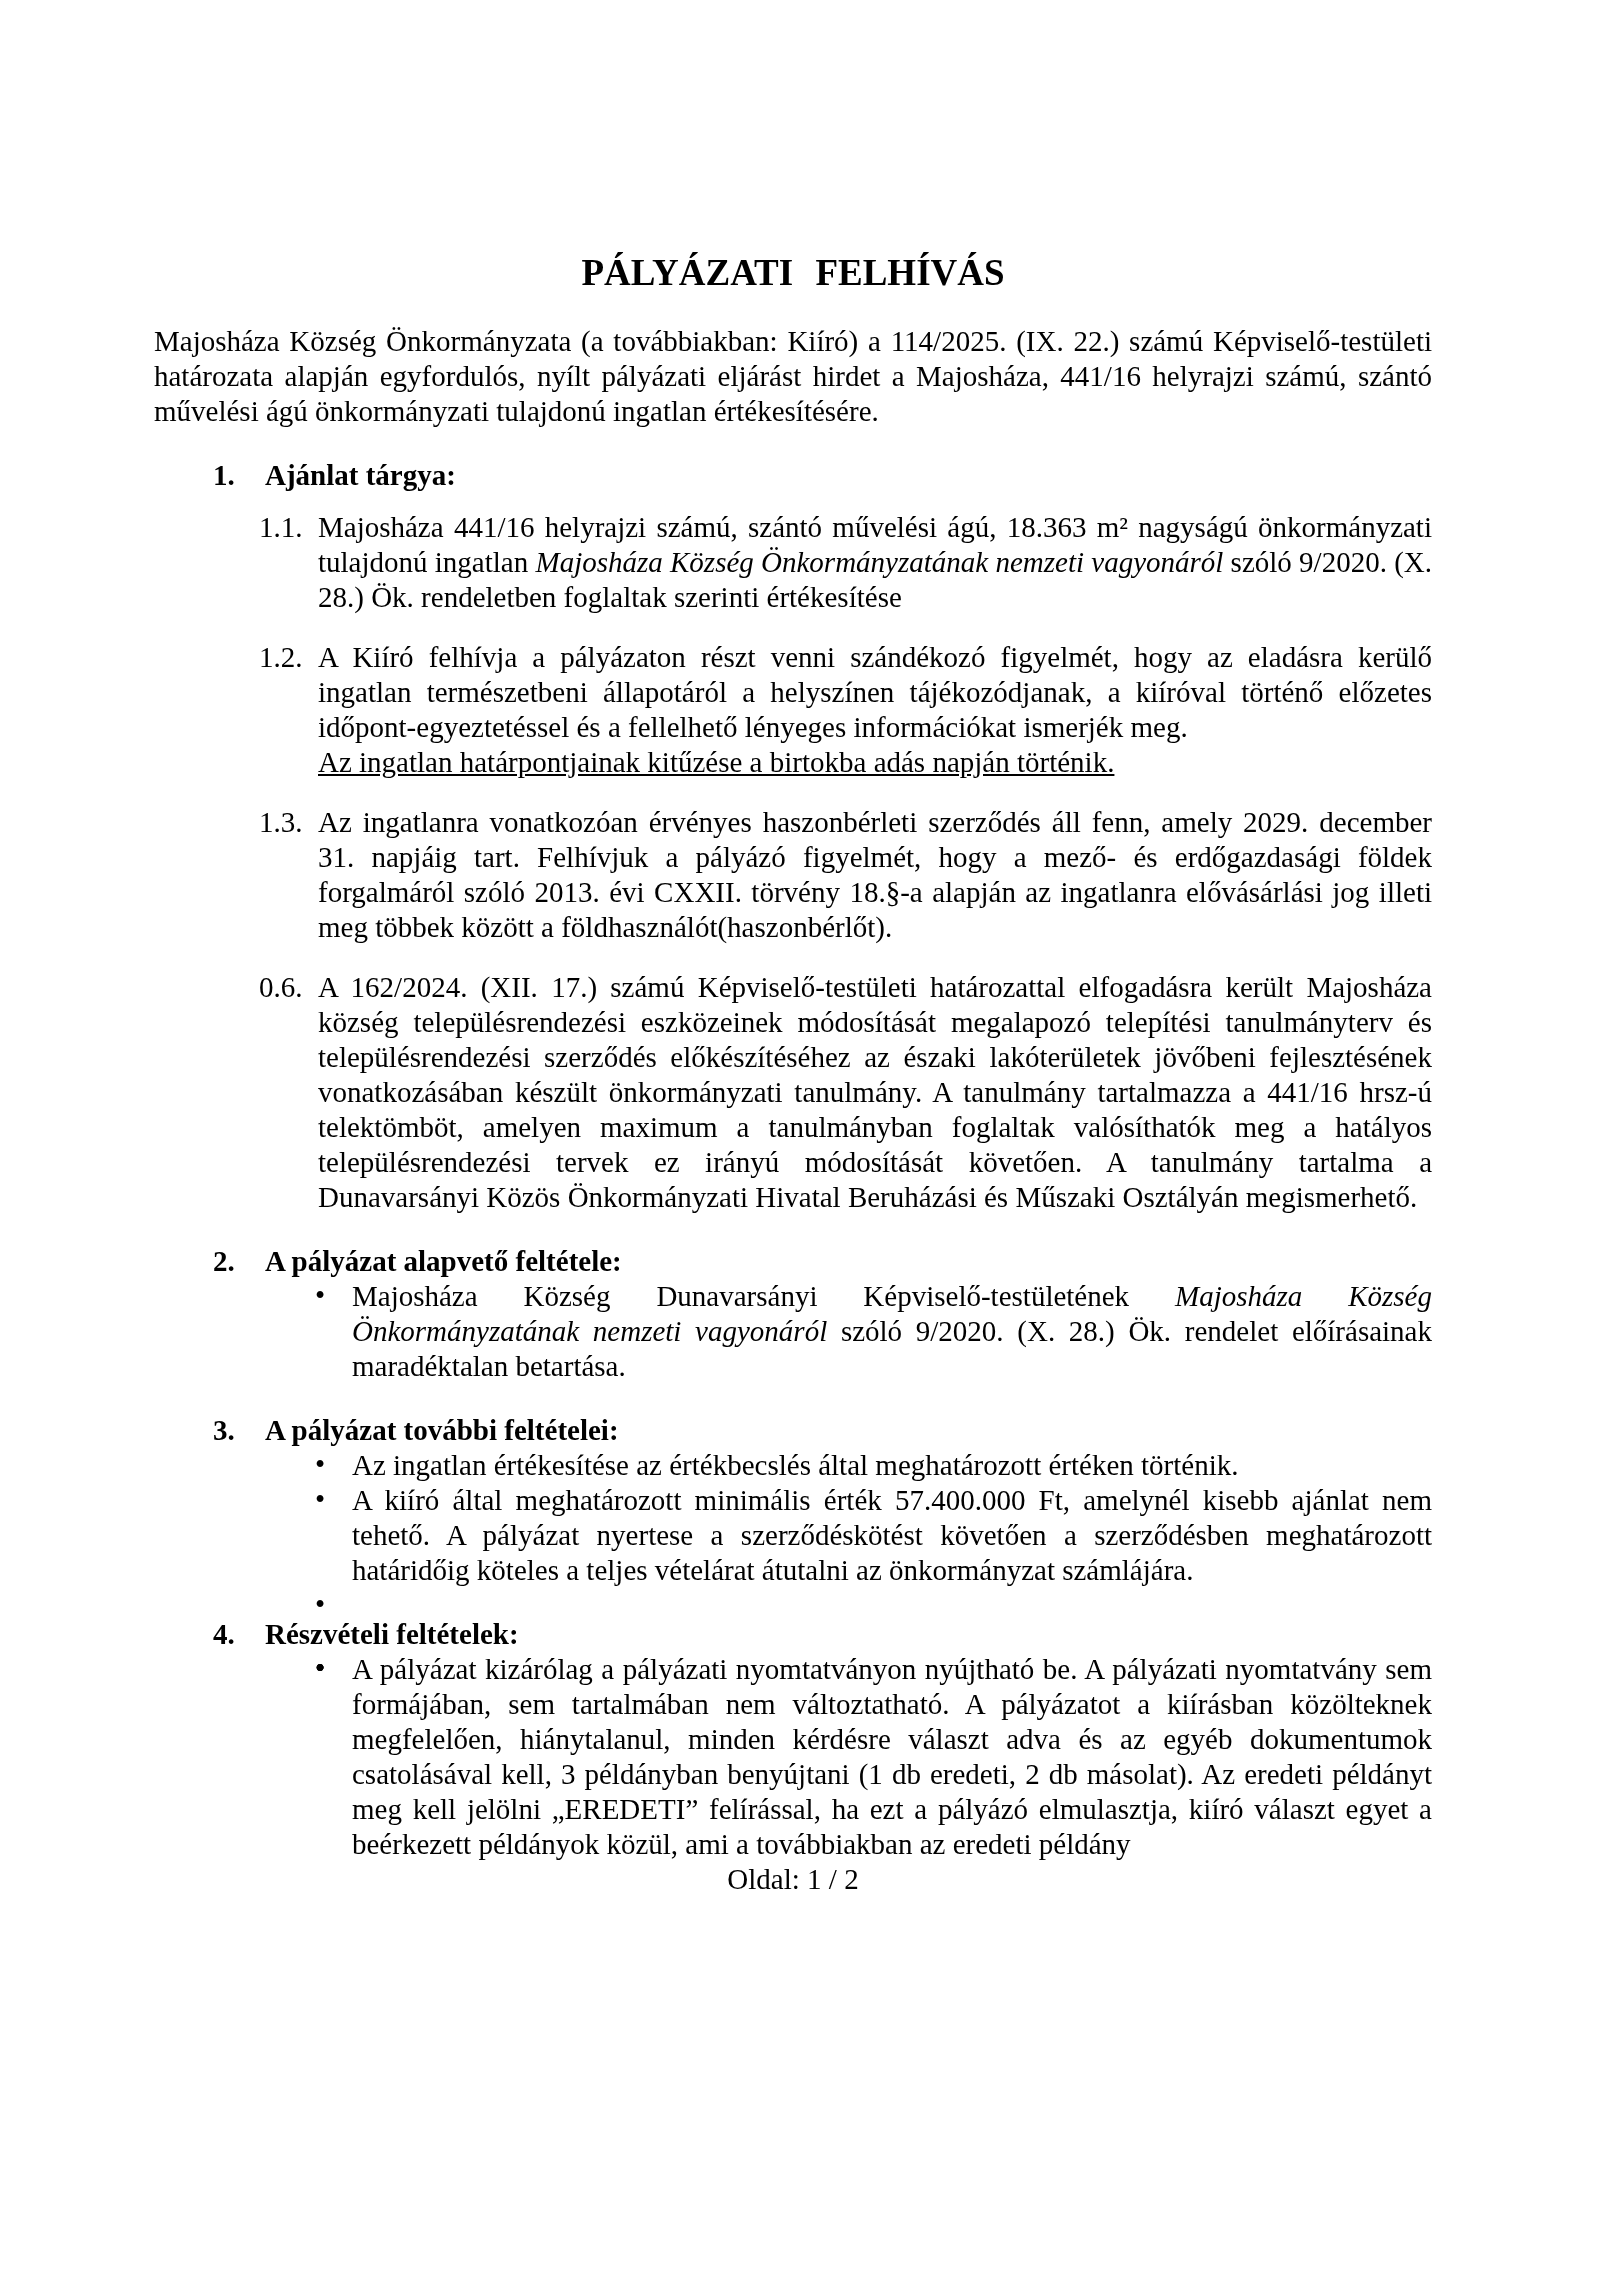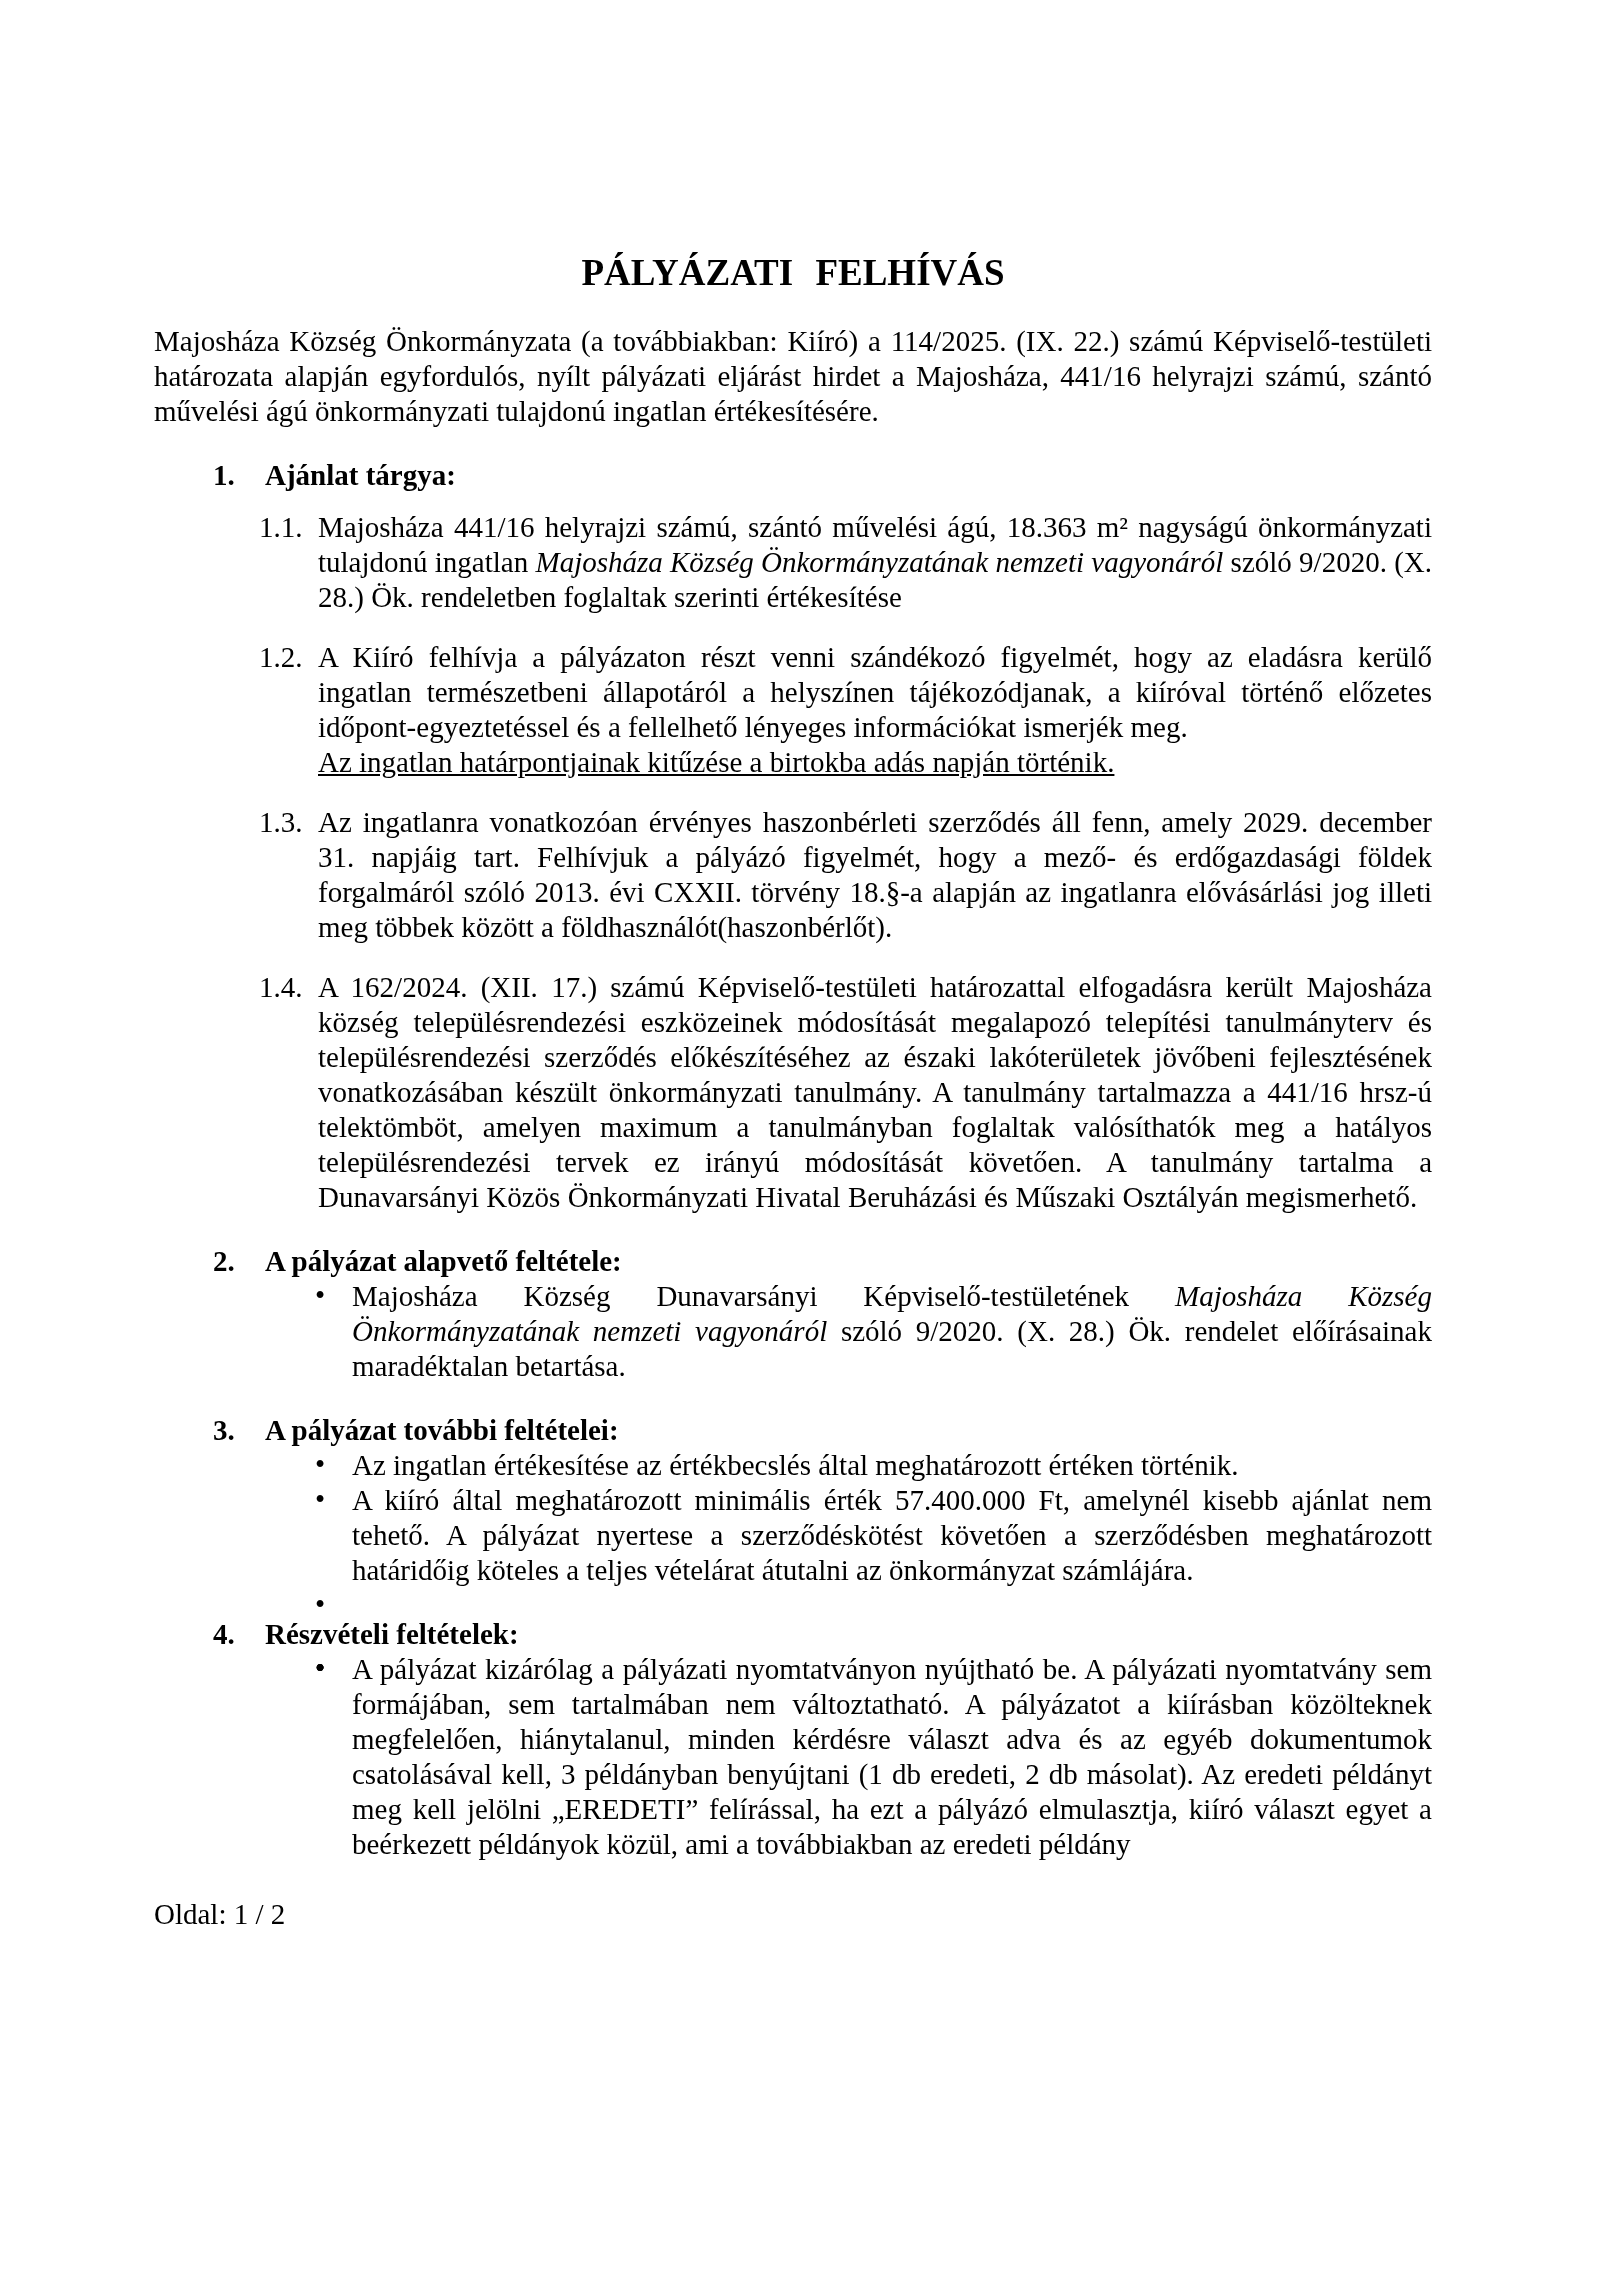--- a/index.html
+++ b/index.html
@@ -45,21 +45,21 @@
   .sub-marker { position: absolute; left: 105px; top: 0; }
   .bullet-item {
     position: relative;
     padding-left: 198px;
     text-align: justify;
   }
   .bullet-marker { position: absolute; left: 161px; top: -1.3px; }
   .italic { font-style: italic; }
   .cont-line { text-align: justify; text-decoration: underline; }
   .footer {
-    margin-top: 35px;
+    text-align: center;
   }
 </style>
 </head>
 <body>
 
 <div class="page">
 
   <h1 class="doc-title">PÁLYÁZATI  FELHÍVÁS</h1>
 
   <p class="intro">Majosháza Község Önkormányzata (a továbbiakban: Kiíró) a 114/2025. (IX. 22.) számú Képviselő-testületi határozata alapján egyfordulós, nyílt pályázati eljárást hirdet a Majosháza, 441/16 helyrajzi számú, szántó művelési ágú önkormányzati tulajdonú ingatlan értékesítésére.</p>
@@ -80,21 +80,21 @@
       <span>A Kiíró felhívja a pályázaton részt venni szándékozó figyelmét, hogy az eladásra kerülő ingatlan természetbeni állapotáról a helyszínen tájékozódjanak, a kiíróval történő előzetes időpont-egyeztetéssel és a fellelhető lényeges információkat ismerjék meg.</span>
       <div class="cont-line">Az ingatlan határpontjainak kitűzése a birtokba adás napján történik.</div>
     </div>
 
     <div class="sub-item">
       <span class="sub-marker">1.3.</span>
       <span>Az ingatlanra vonatkozóan érvényes haszonbérleti szerződés áll fenn, amely 2029. december 31. napjáig tart. Felhívjuk a pályázó figyelmét, hogy a mező- és erdőgazdasági földek forgalmáról szóló 2013. évi CXXII. törvény 18.§-a alapján az ingatlanra elővásárlási jog illeti meg többek között a földhasználót(haszonbérlőt).</span>
     </div>
 
     <div class="sub-item">
-      <span class="sub-marker">1.4.</span>
+      <span class="sub-marker">0.6.</span>
       <span>A 162/2024. (XII. 17.) számú Képviselő-testületi határozattal elfogadásra került Majosháza község településrendezési eszközeinek módosítását megalapozó telepítési tanulmányterv és településrendezési szerződés előkészítéséhez az északi lakóterületek jövőbeni fejlesztésének vonatkozásában készült önkormányzati tanulmány. A tanulmány tartalmazza a 441/16 hrsz-ú telektömböt, amelyen maximum a tanulmányban foglaltak valósíthatók meg a hatályos településrendezési tervek ez irányú módosítását követően. A tanulmány tartalma a Dunavarsányi Közös Önkormányzati Hivatal Beruházási és Műszaki Osztályán megismerhető.</span>
     </div>
   </section>
 
   <section class="section">
     <div class="sec-head">
       <span class="sec-num">2.</span>
       <span>A pályázat alapvető feltétele:</span>
     </div>
 

